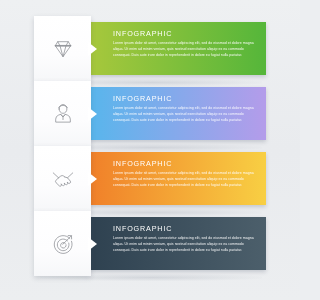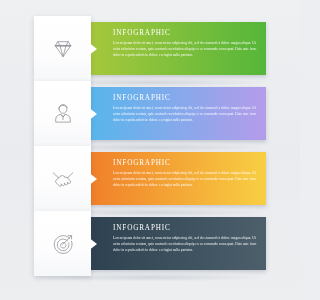--- a/index.html
+++ b/index.html
@@ -19,21 +19,20 @@
     height: 300px;
     background: linear-gradient(180deg, #eef0f2 0%, #e9ebee 50%, #eceef0 100%);
   }
 
   
   .row {
     position: absolute;
     left: 0;
     width: 300px;
     height: 65px;
-    font-family: Liberation Serif, serif;
   }
 
   
   .panel {
     position: absolute;
     left: 88px;
     top: 6px;
     width: 178px;
     height: 53px;
     box-shadow: 0 2px 4px rgba(60,70,90,0.22);

